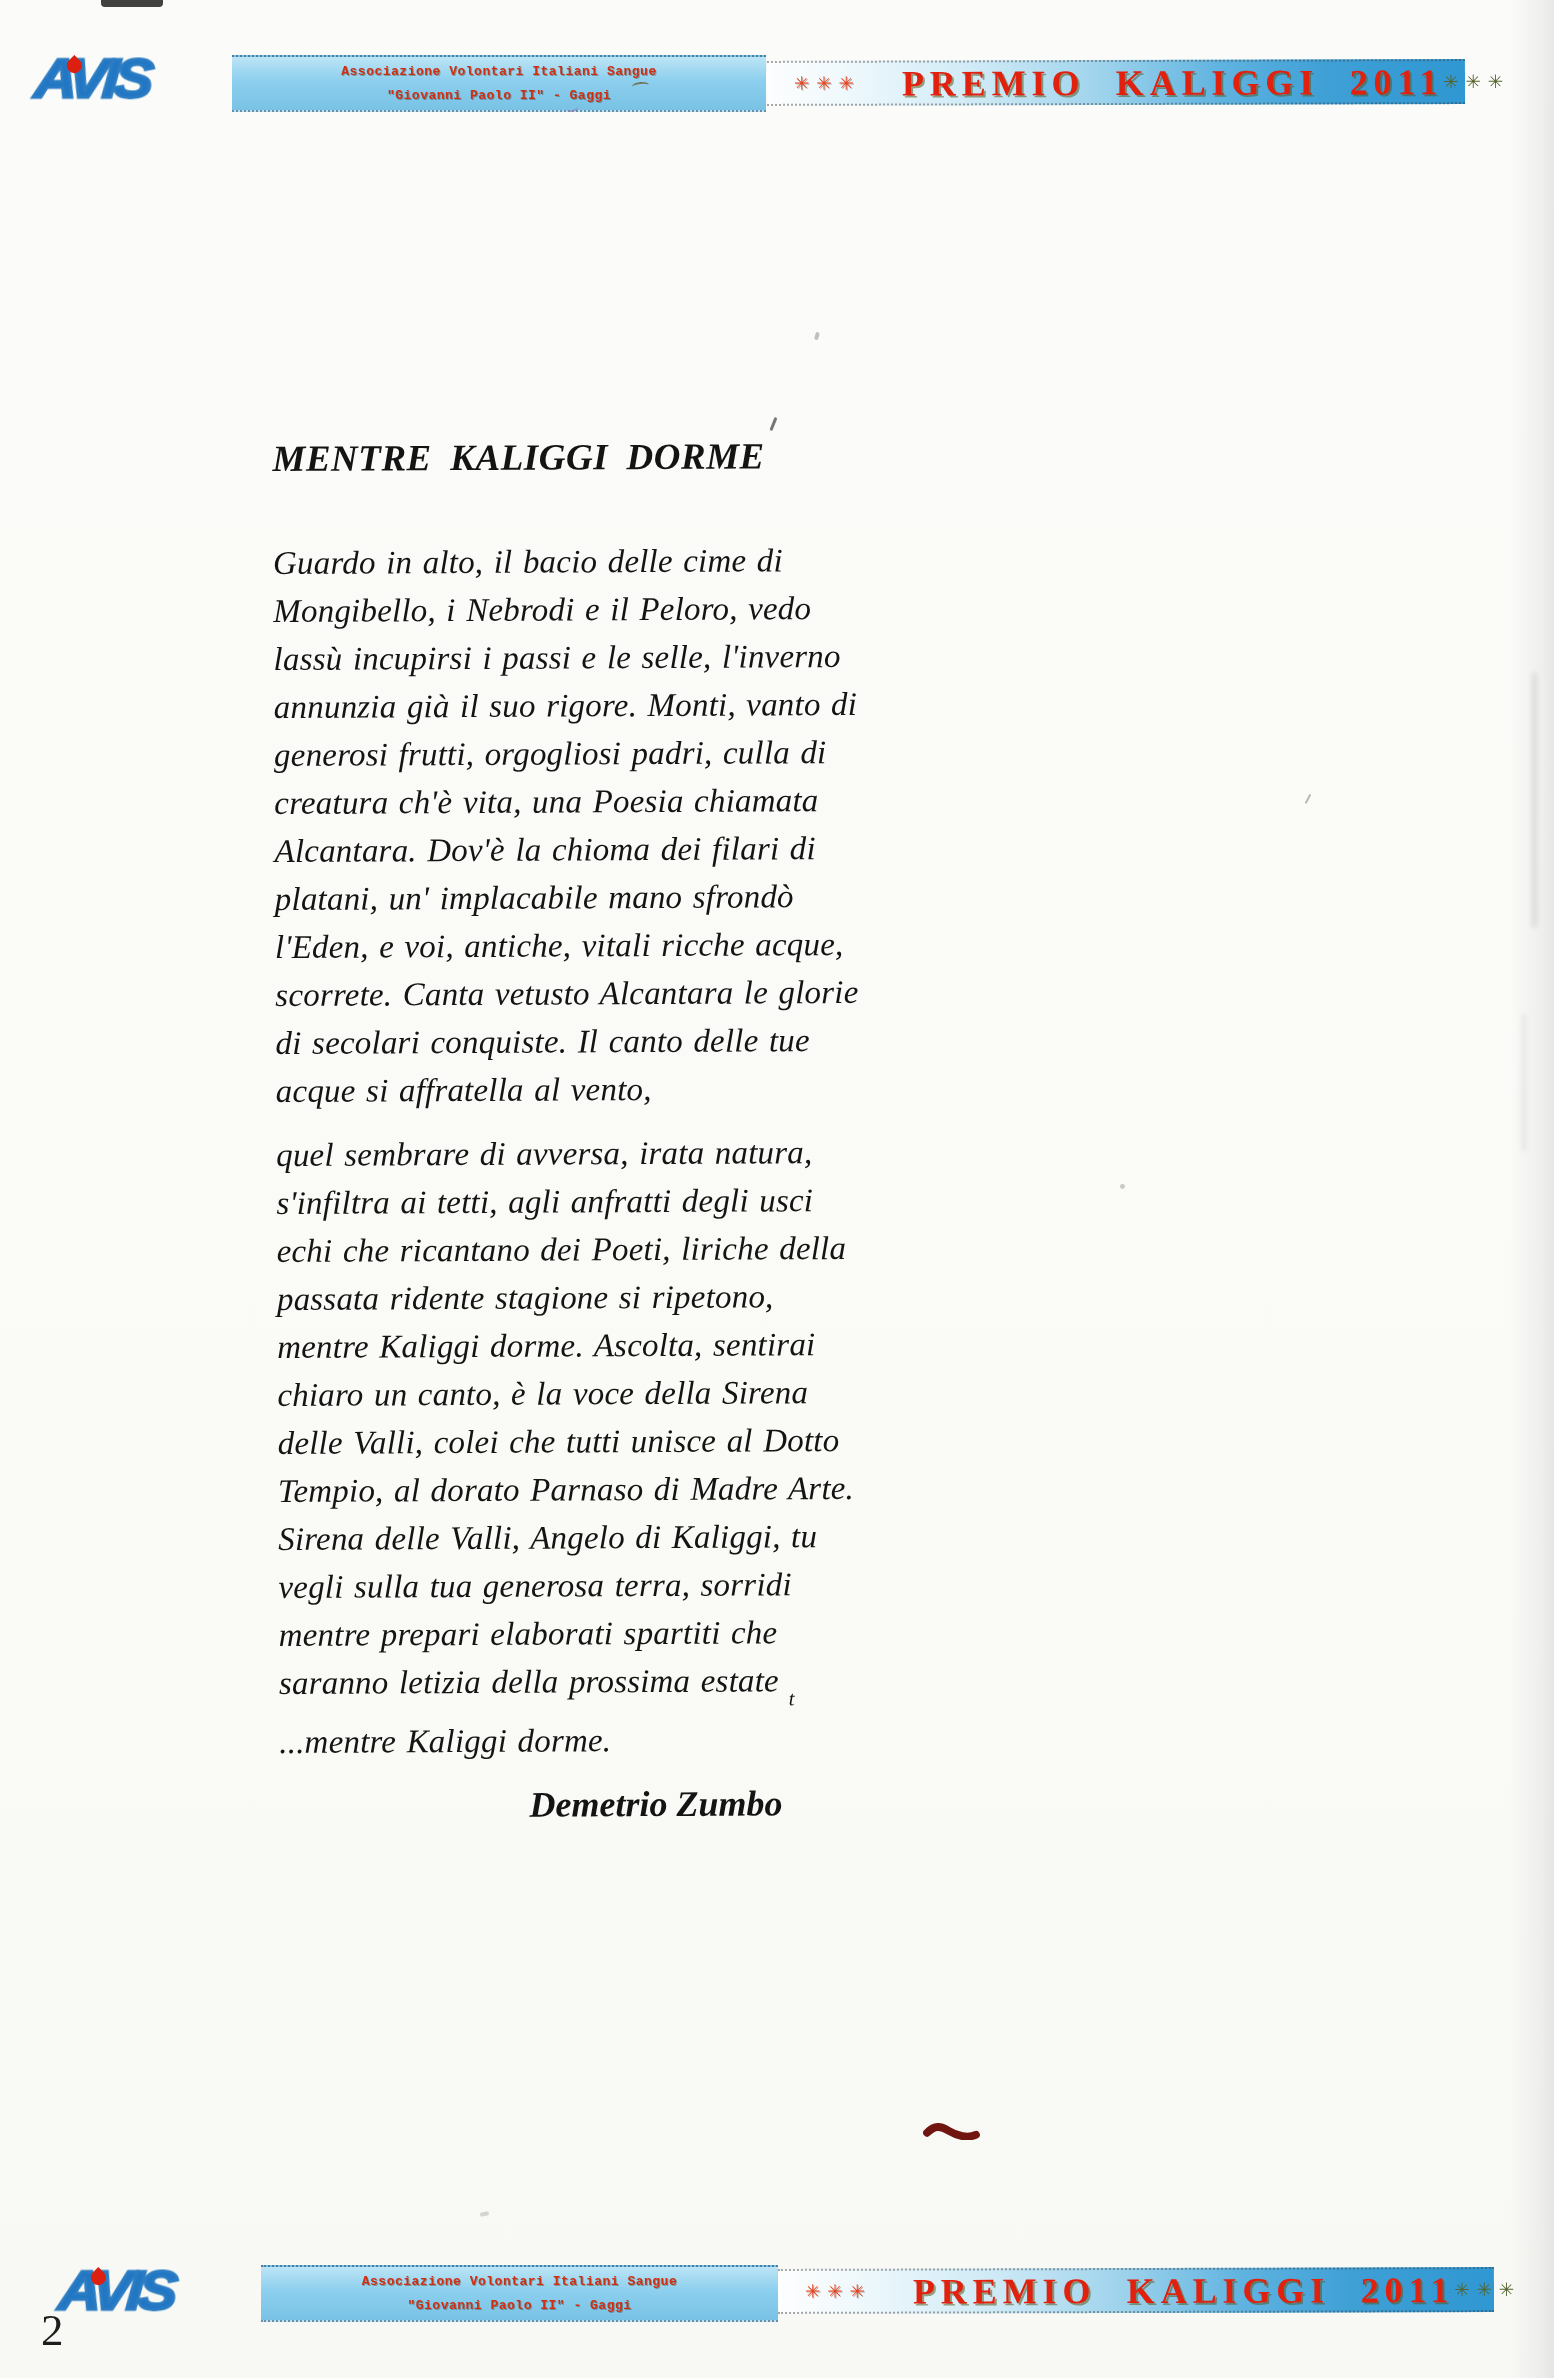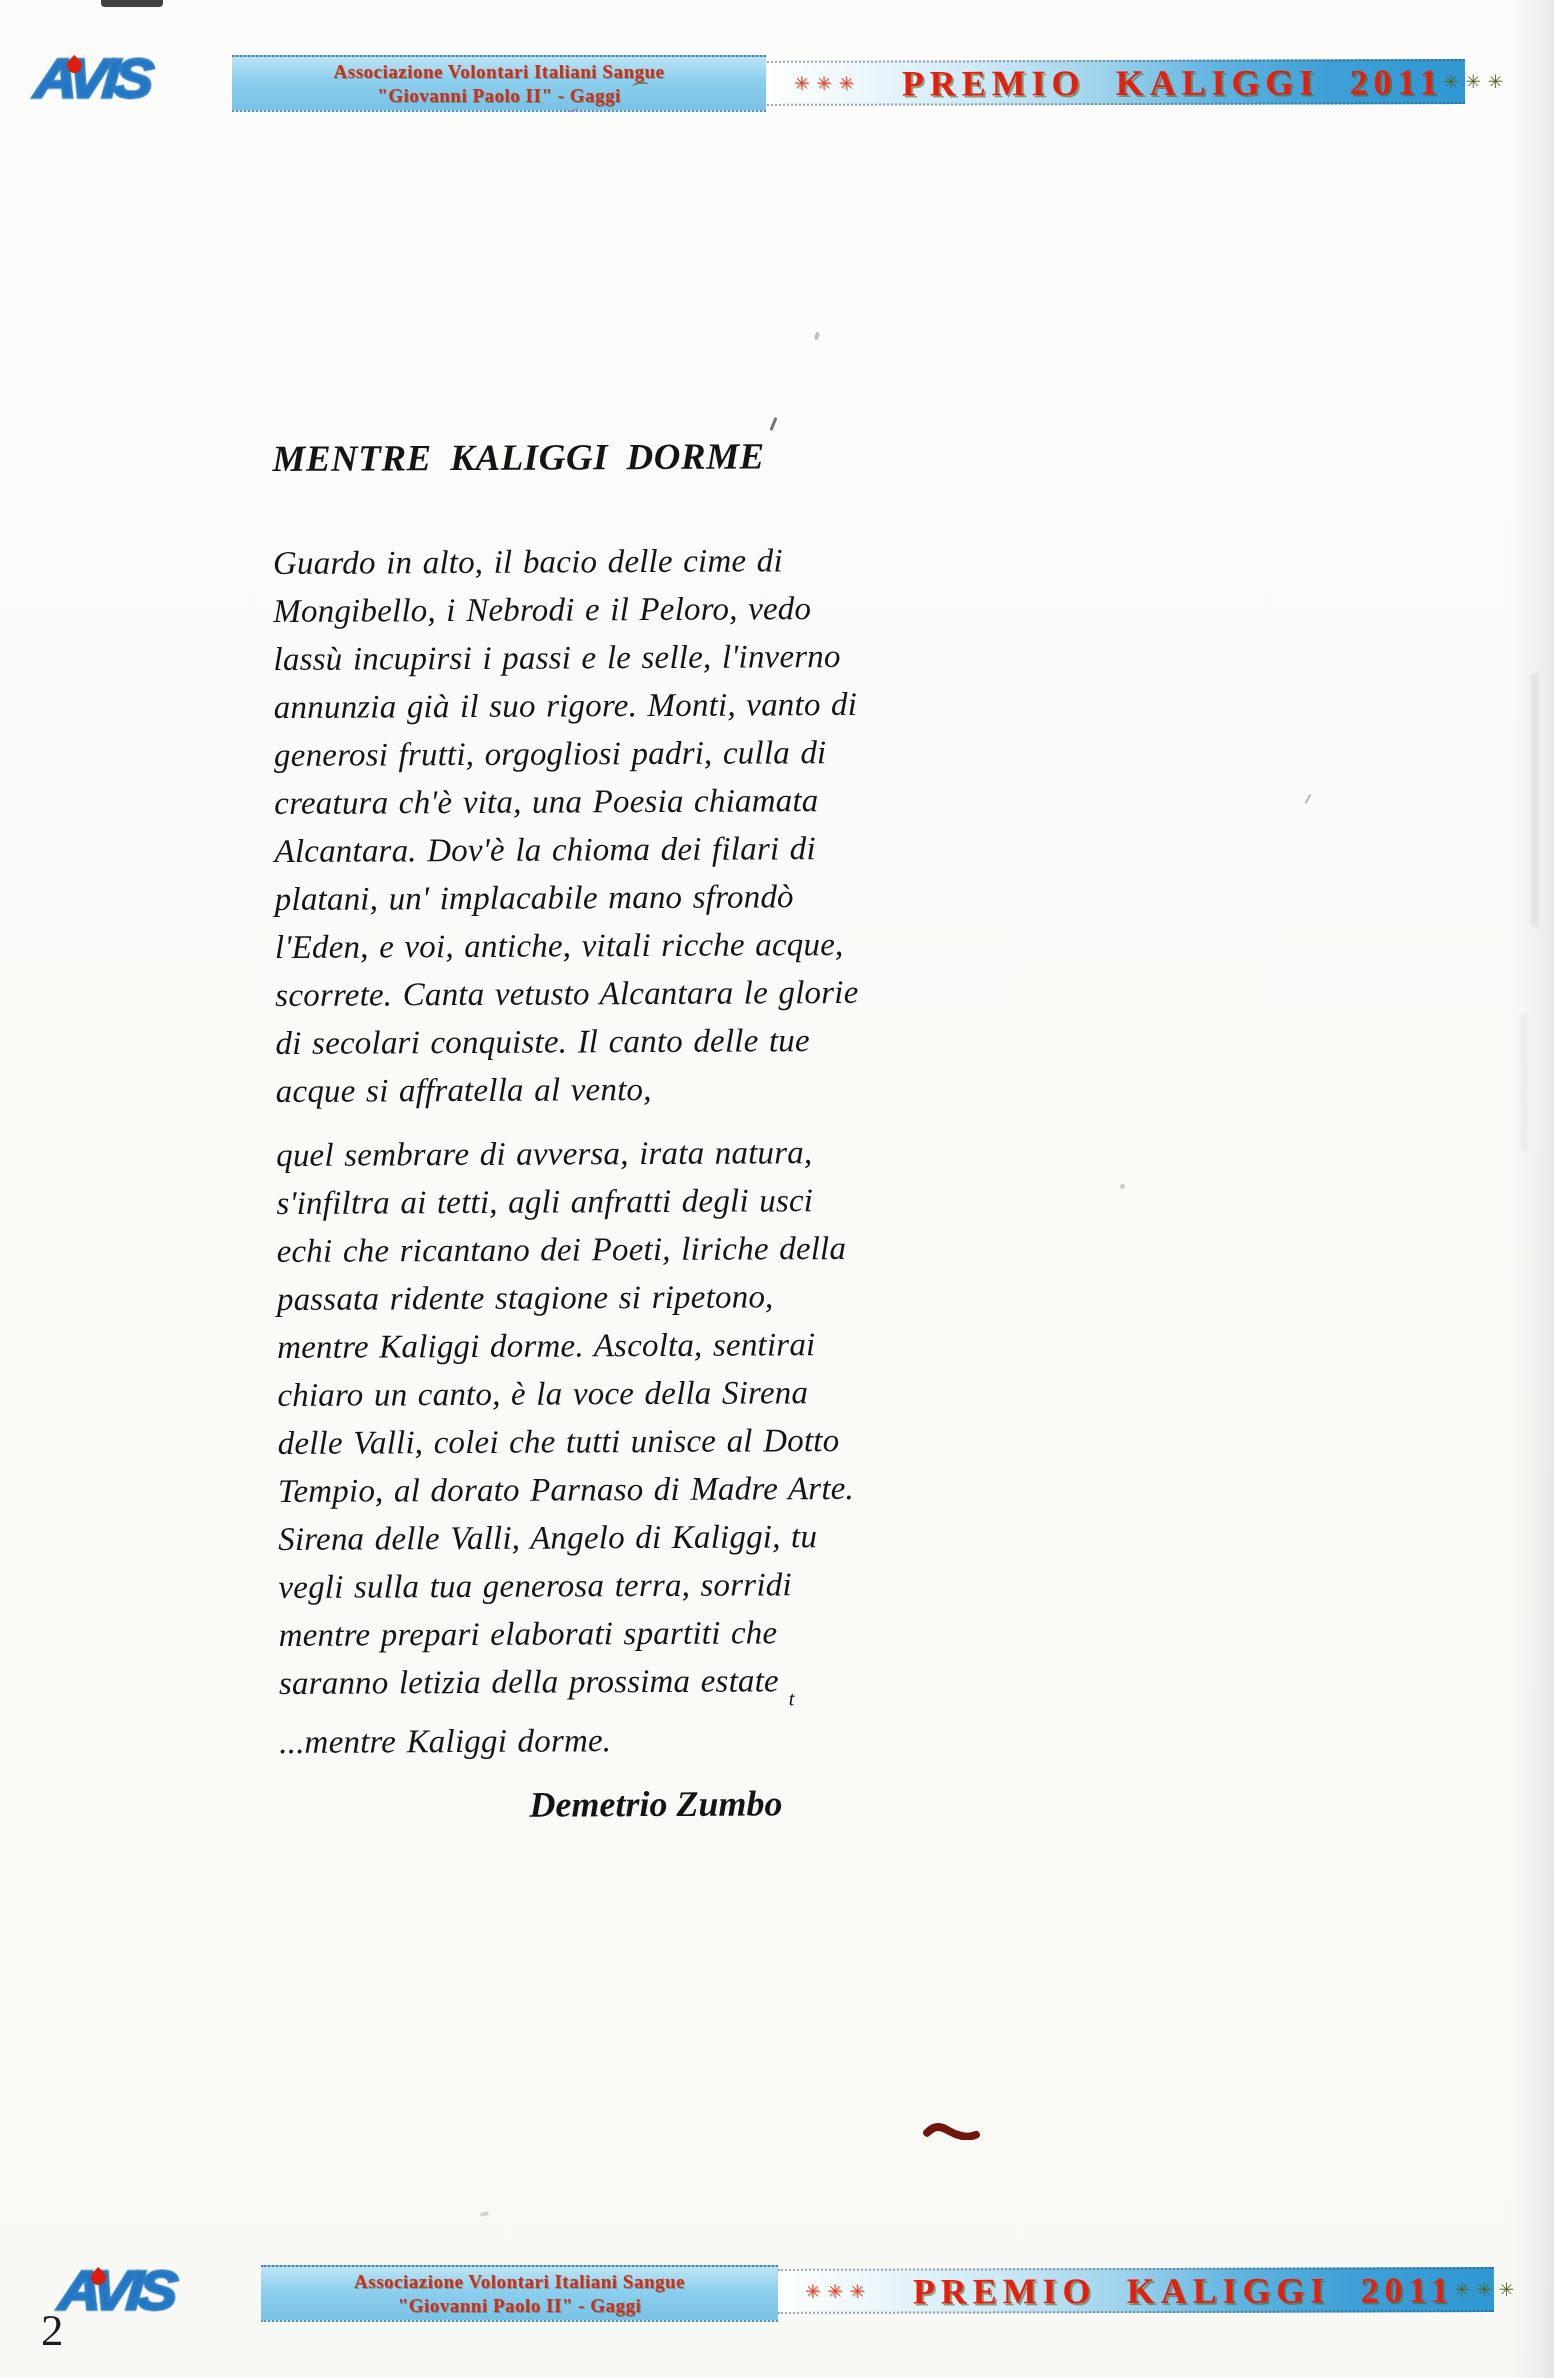--- a/index.html
+++ b/index.html
@@ -26,22 +26,22 @@
     transform:rotate(45deg);
   }
   .org-strip {
     position:absolute; height:57px; text-align:center;
     background:linear-gradient(180deg,#bce4f5 0%, #8ccfee 45%, #79c2e5 100%);
     border-top:2px dotted rgba(35,75,100,.55);
     border-bottom:2px dotted rgba(35,75,100,.55);
     padding-top:2.9px; box-sizing:border-box;
   }
   .org-strip div {
-    font-family:Liberation Serif, serif;
-    font-weight:bold; color:#cf2e12; font-size:19px; line-height:24.4px;
+    font-family:Liberation Mono, monospace;
+    font-weight:bold; color:#cf2e12; font-size:13px; line-height:24.4px;
     letter-spacing:0.5px; text-shadow:1px 1px 0 rgba(60,40,10,.35);
   }
   .ribbon {
     position:absolute; height:45px;
     background:linear-gradient(90deg,#fdfefe 0%, #eef8fc 12%, #cfeaf6 30%, #9ed3ec 48%, #5fb3e0 65%, #3fa0d6 80%, #2f97d2 100%);
     border-top:2px dotted rgba(60,60,60,.45);
     border-bottom:2px dotted rgba(60,60,60,.45);
     display:flex; align-items:center; box-sizing:border-box;
     padding:0 27px; transform:rotate(-.15deg);
   }

